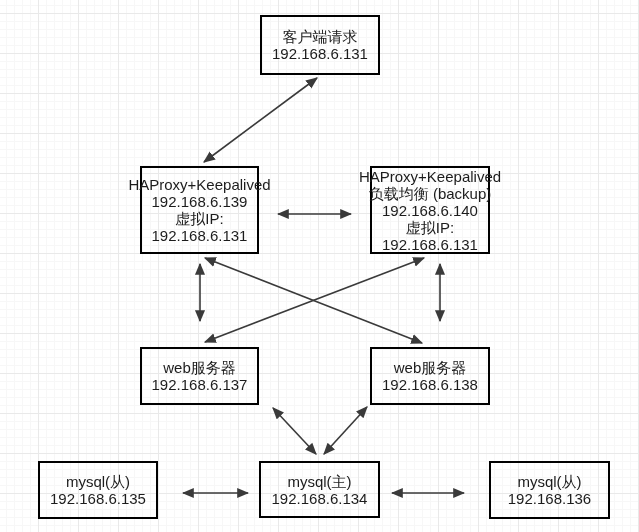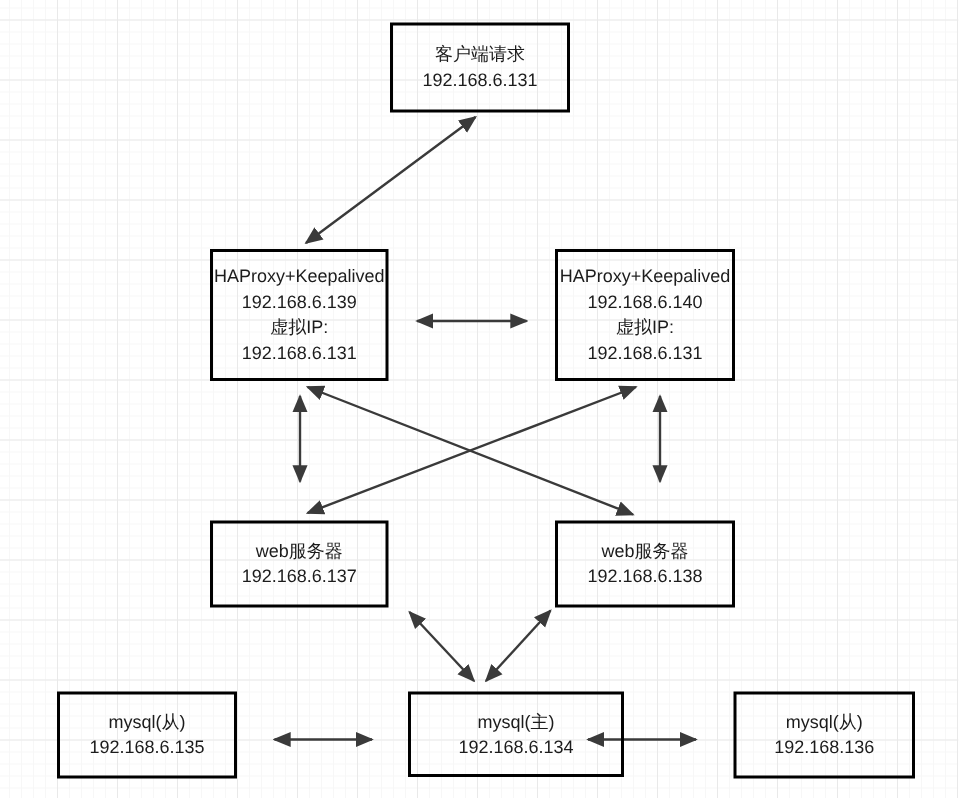--- a/index.html
+++ b/index.html
@@ -27,32 +27,32 @@
   .node {
     position: absolute;
     box-sizing: border-box;
     border: 2px solid #000;
     background: transparent;
     display: flex;
     flex-direction: column;
     align-items: center;
     justify-content: center;
     text-align: center;
-    font-size: 12px;
+    font-size: 15px;
     line-height: 17px;
     color: #1c1c1c;
   }
   .node span { display: block; white-space: nowrap; }
   .n-client { left: 260px; top: 15px;  width: 120px; height: 60px; }
   .n-hm     { left: 140px; top: 166px; width: 119px; height: 88px; }
   .n-hb     { left: 370px; top: 166px; width: 120px; height: 88px; }
   .n-w1     { left: 140px; top: 347px; width: 119px; height: 58px; }
   .n-w2     { left: 370px; top: 347px; width: 120px; height: 58px; }
   .n-m1     { left: 38px;  top: 461px; width: 120px; height: 58px; }
-  .n-mm     { left: 272px; top: 461px; width: 144px; height: 57px; }
+  .n-mm     { left: 259px; top: 461px; width: 121px; height: 57px; }
   .n-m2     { left: 489px; top: 461px; width: 121px; height: 58px; }
 </style>
 </head>
 <body>
 
 <div class="canvas">
 
   <svg class="edges-layer" width="639" height="532" viewBox="0 0 639 532" xmlns="http://www.w3.org/2000/svg">
     <defs>
       <marker id="ah" viewBox="0 0 10 10" refX="9" refY="5" markerWidth="7.5" markerHeight="7.5" orient="auto-start-reverse">
@@ -80,20 +80,21 @@
 
   <div class="node n-hm">
     <span>HAProxy+Keepalived</span>
     <span>192.168.6.139</span>
     <span>虚拟IP:</span>
     <span>192.168.6.131</span>
   </div>
 
   <div class="node n-hb">
     <span>HAProxy+Keepalived</span>
+    <span>负载均衡 (backup)</span>
     <span>192.168.6.140</span>
     <span>虚拟IP:</span>
     <span>192.168.6.131</span>
   </div>
 
   <div class="node n-w1">
     <span>web服务器</span>
     <span>192.168.6.137</span>
   </div>
 

